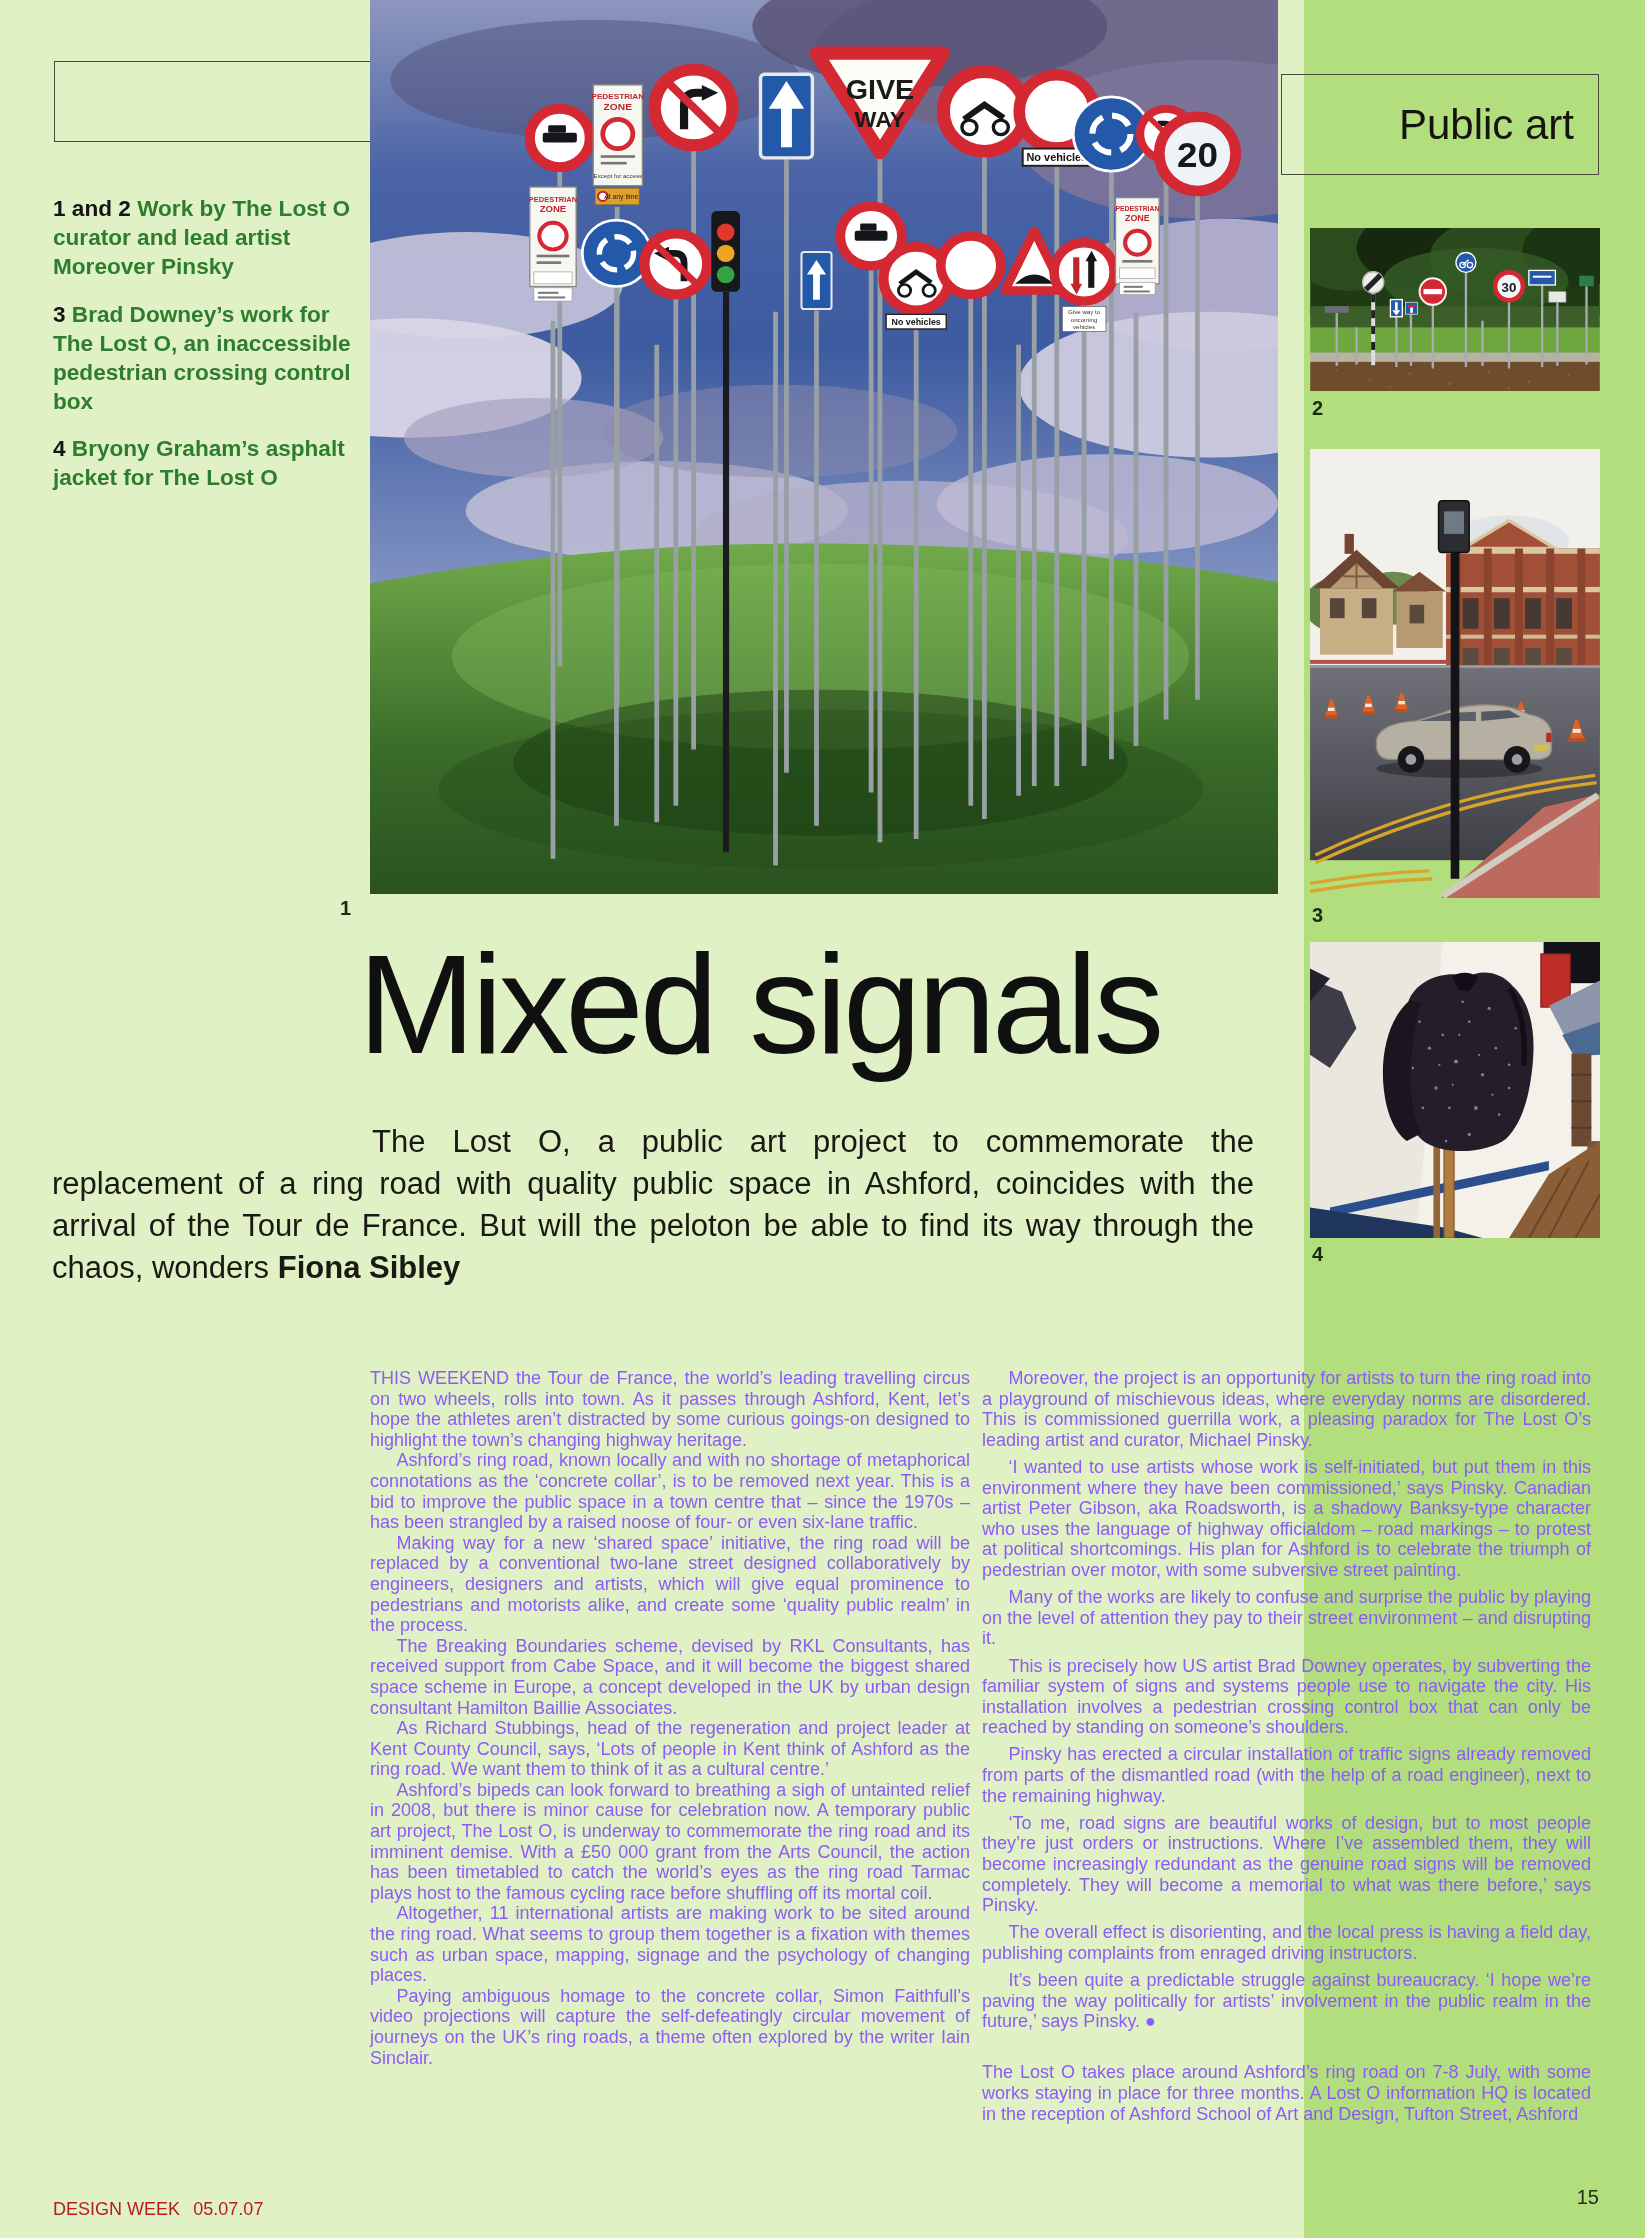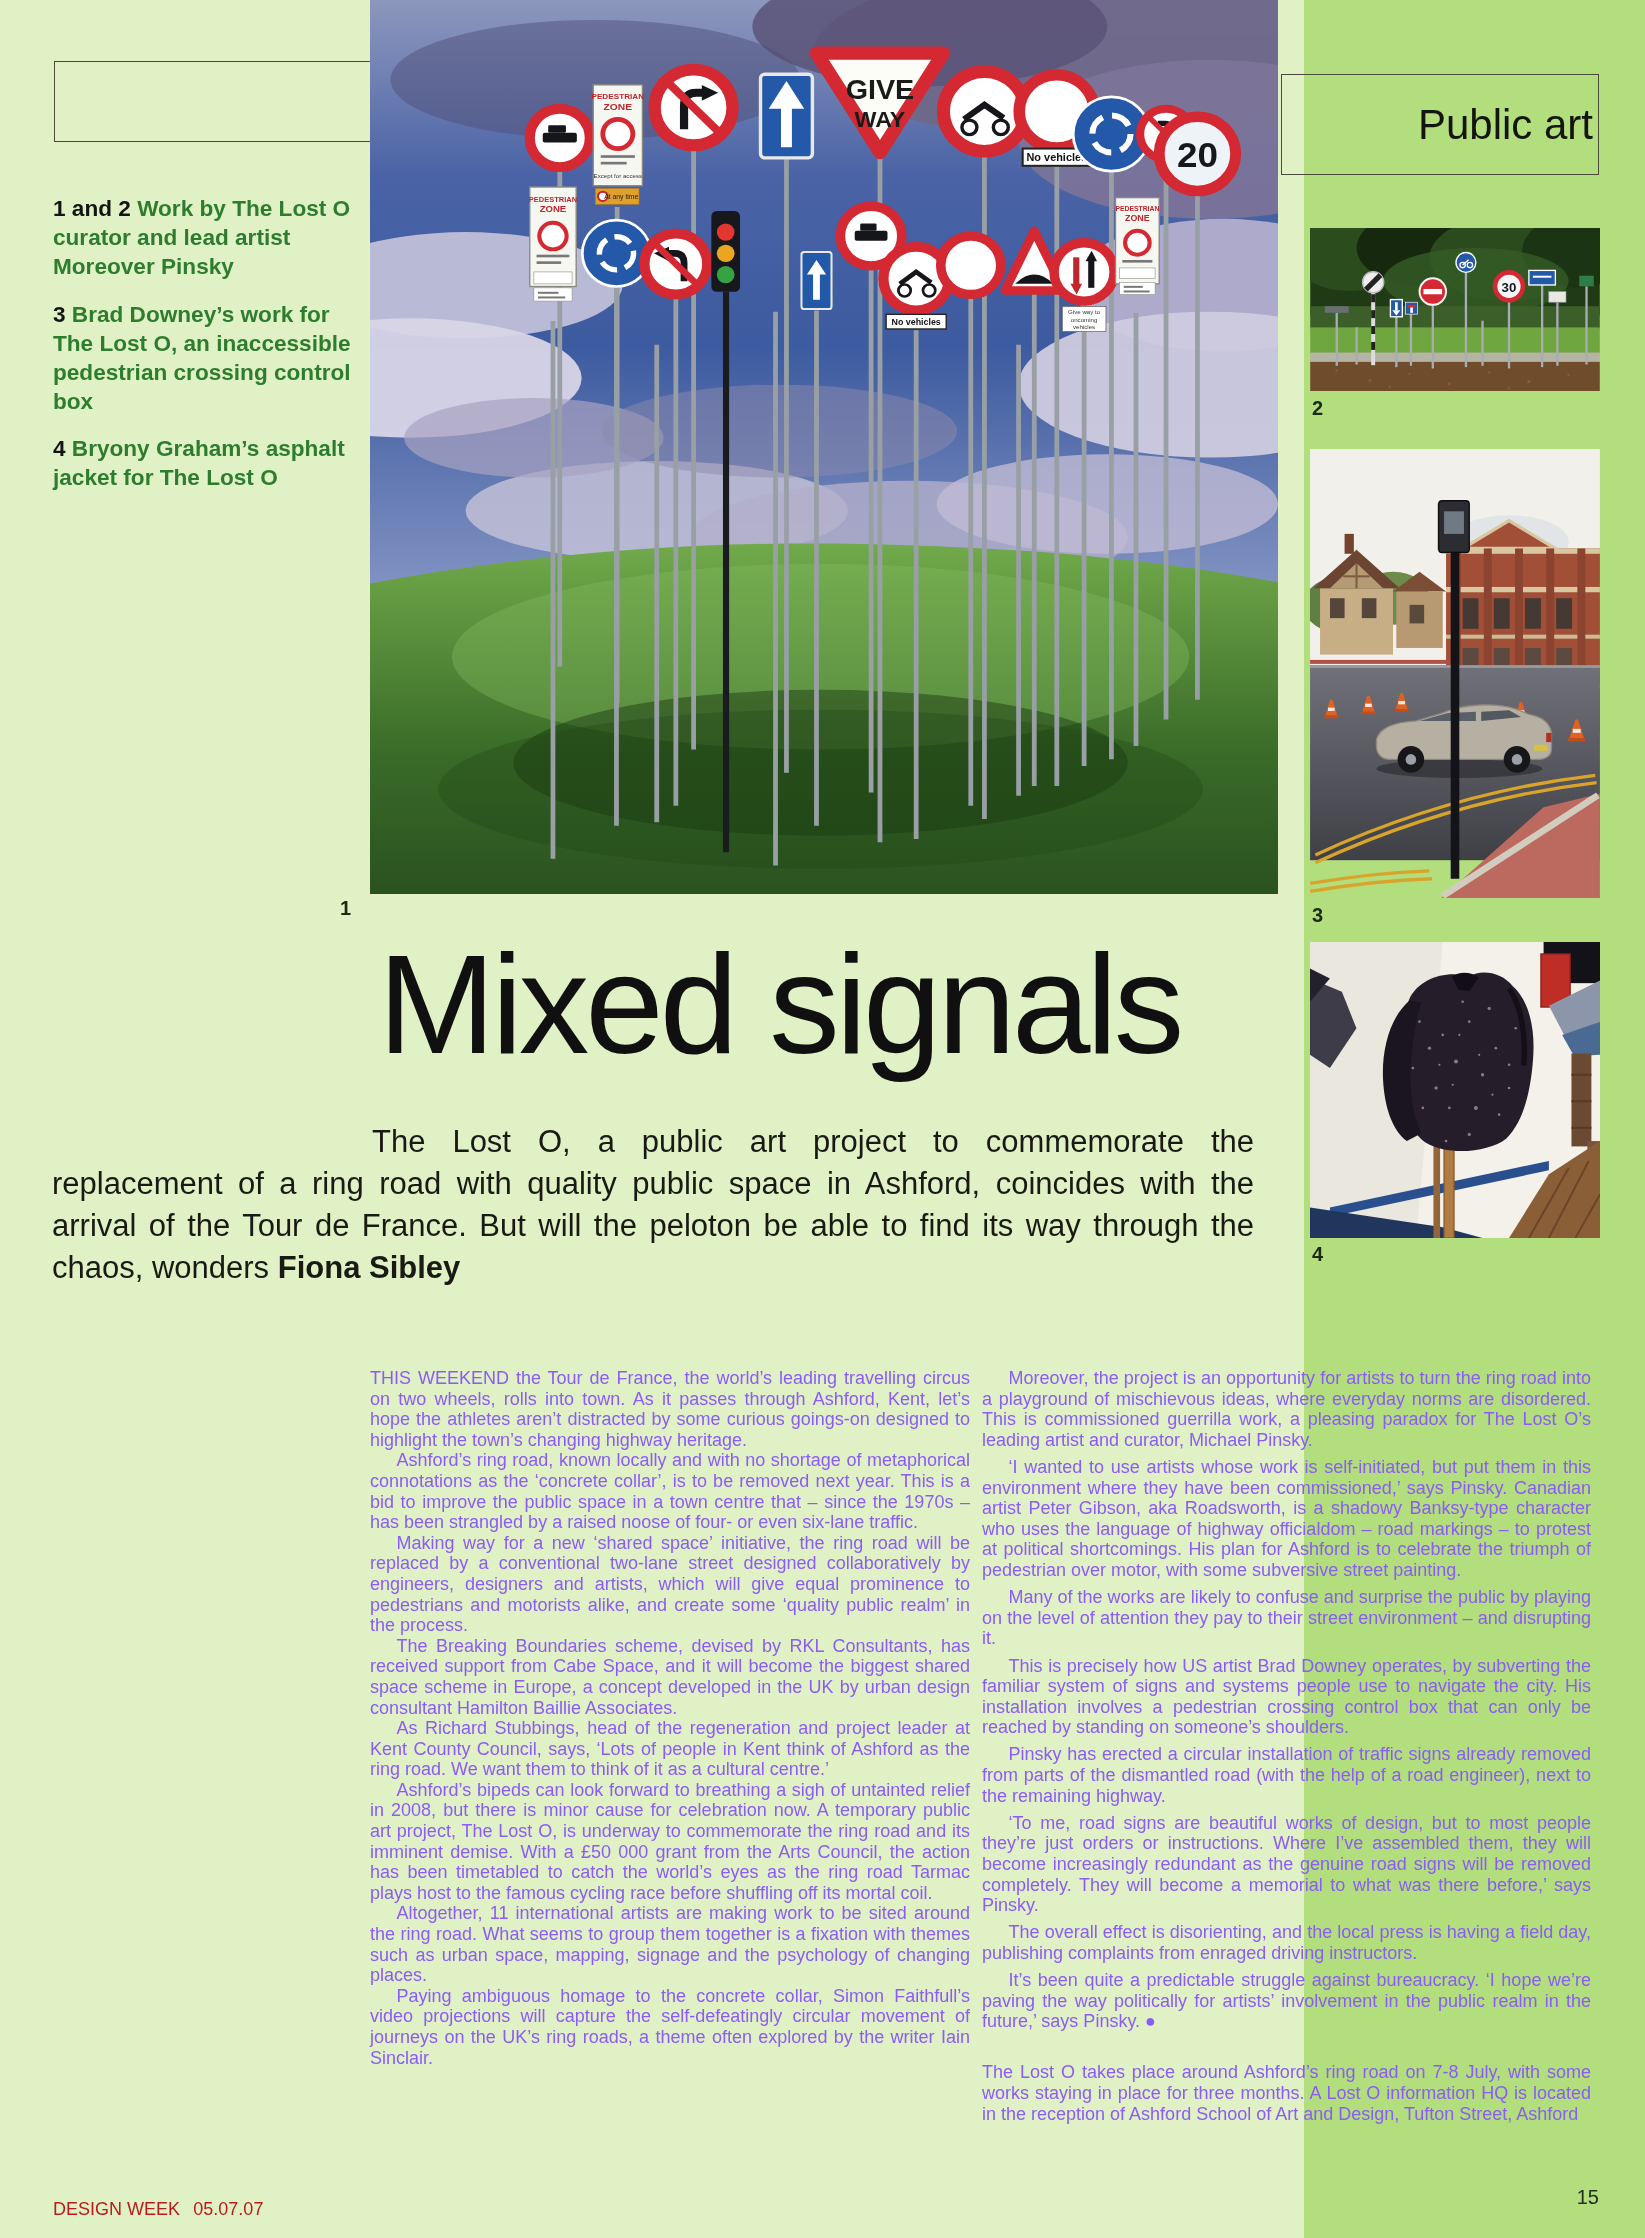--- a/index.html
+++ b/index.html
@@ -2,29 +2,29 @@
 <html style="font-size:10.6px"><head>
 <meta charset="utf-8">
 <style>
   html,body{margin:0;padding:0;background:#c9d6ab;}
   #page{position:relative;width:1646px;height:2239px;background:#e1f1c6;overflow:hidden;
         font-family:"Liberation Sans",sans-serif;}
   .band{position:absolute;left:1304px;top:0;width:341px;height:2239px;background:#b3de7d;}
   .kicker-box{position:absolute;border:1.3px solid #4a4a3a;background:transparent;}
   #kicker-left{left:54px;top:61px;width:315px;height:79px;}
   #section-box{left:1281px;top:74px;width:318px;height:101px;display:flex;align-items:center;
-               justify-content:flex-end;padding-right:5px;box-sizing:border-box;}
+               justify-content:flex-end;padding-right:24px;box-sizing:border-box;}
   #section-box span{font-size:42px;color:#15150f;letter-spacing:0;}
   .photo{position:absolute;display:block;}
   .photo-label{position:absolute;font-weight:700;font-size:20px;color:#1c2a14;}
   #captions{position:absolute;left:53px;top:194px;width:300px;font-weight:700;font-size:22.6px;
             line-height:29px;color:#2e7d2f;}
   #captions p{margin:0 0 18.6px 0;}
   #captions .num{color:#141414;}
-  #headline{position:absolute;left:378px;top:934px;width:929px;margin:0;font-weight:400;
+  #headline{position:absolute;left:358px;top:934px;width:929px;margin:0;font-weight:400;
             font-size:141px;line-height:1;letter-spacing:-4px;color:#101010;}
   #standfirst{position:absolute;left:52px;top:1121px;width:1202px;margin:0;font-size:31px;
               line-height:42px;color:#1a1a14;text-align:justify;text-indent:320px;}
   #standfirst .author{font-weight:700;}
   .col{position:absolute;top:1368px;font-size:18px;line-height:20.6px;color:#8b5cf6;
        text-align:justify;}
   #col-left{left:370px;width:600px;}
   #col-right{left:982px;width:609px;}
   .col p{margin:0;text-indent:26.5px;}
   .col p.first{text-indent:0;}

